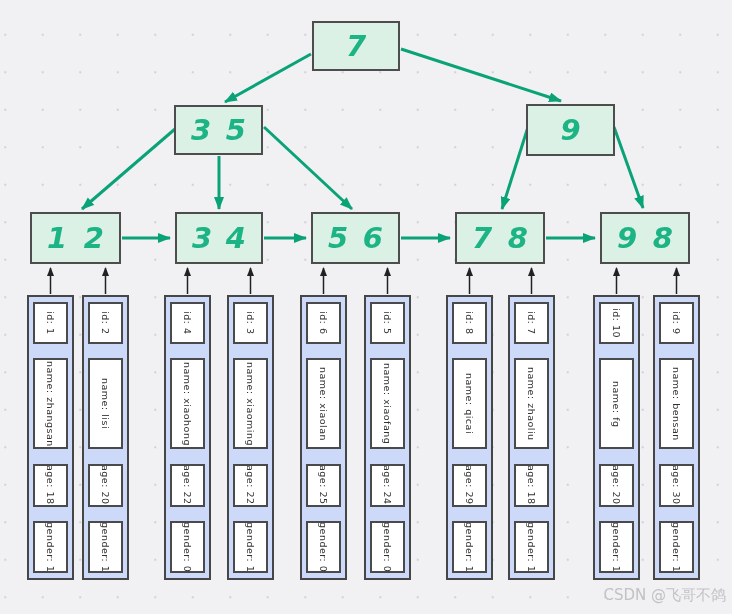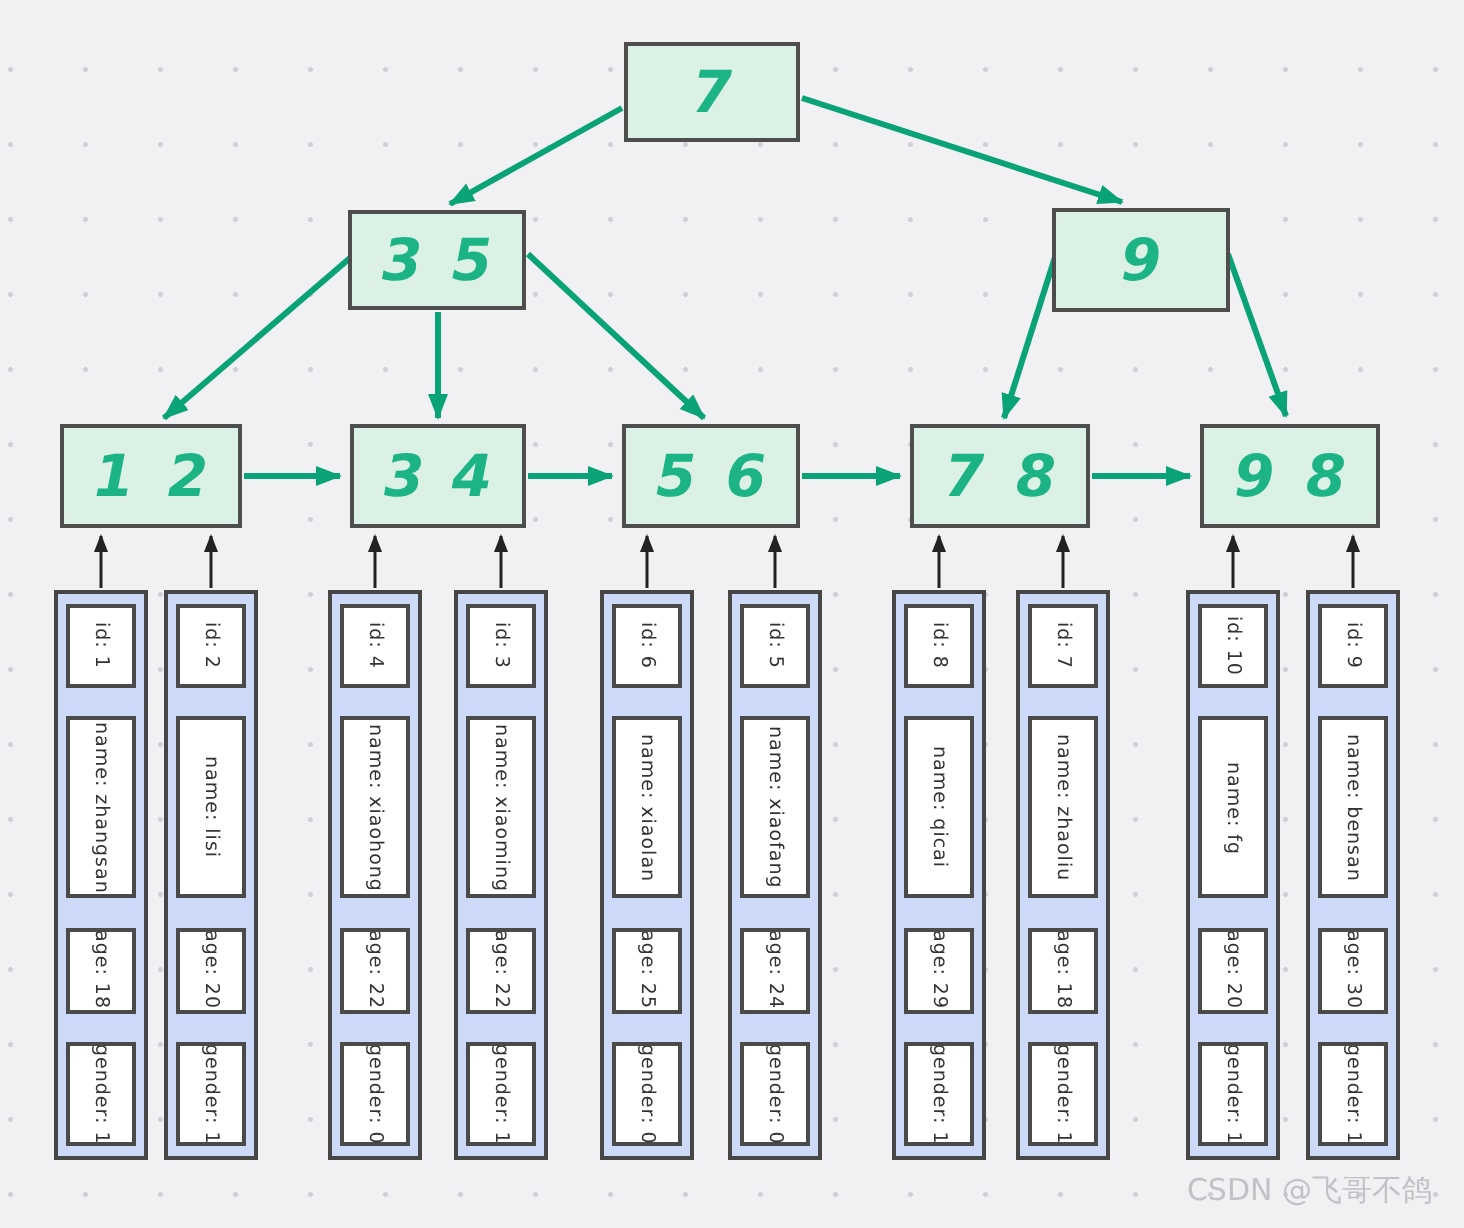--- a/index.html
+++ b/index.html
@@ -31,21 +31,21 @@
     background:#ffffff;border:2px solid #4a4a4a;box-sizing:border-box;
     display:flex;align-items:center;justify-content:center;overflow:hidden;
   }
   .f-id{height:42px}.f-name{height:91px}.f-age{height:43px}.f-gender{height:52px}
   .vtext{
     writing-mode:vertical-rl;text-orientation:mixed;
     font-size:9.5px;color:#333;letter-spacing:.5px;white-space:nowrap;
     font-family:"DejaVu Sans", sans-serif;
   }
   .watermark{
-    position:absolute;top:586px;right:16px;font-size:15px;color:#c2c2c6;
+    position:absolute;top:586px;right:6px;font-size:15px;color:#c2c2c6;
     font-family:"DejaVu Sans", sans-serif;
   }
 </style>
 </head>
 <body>
 
 <div class="stage">
 
   <svg class="edges" width="732" height="614" viewBox="0 0 732 614">
     <defs>

